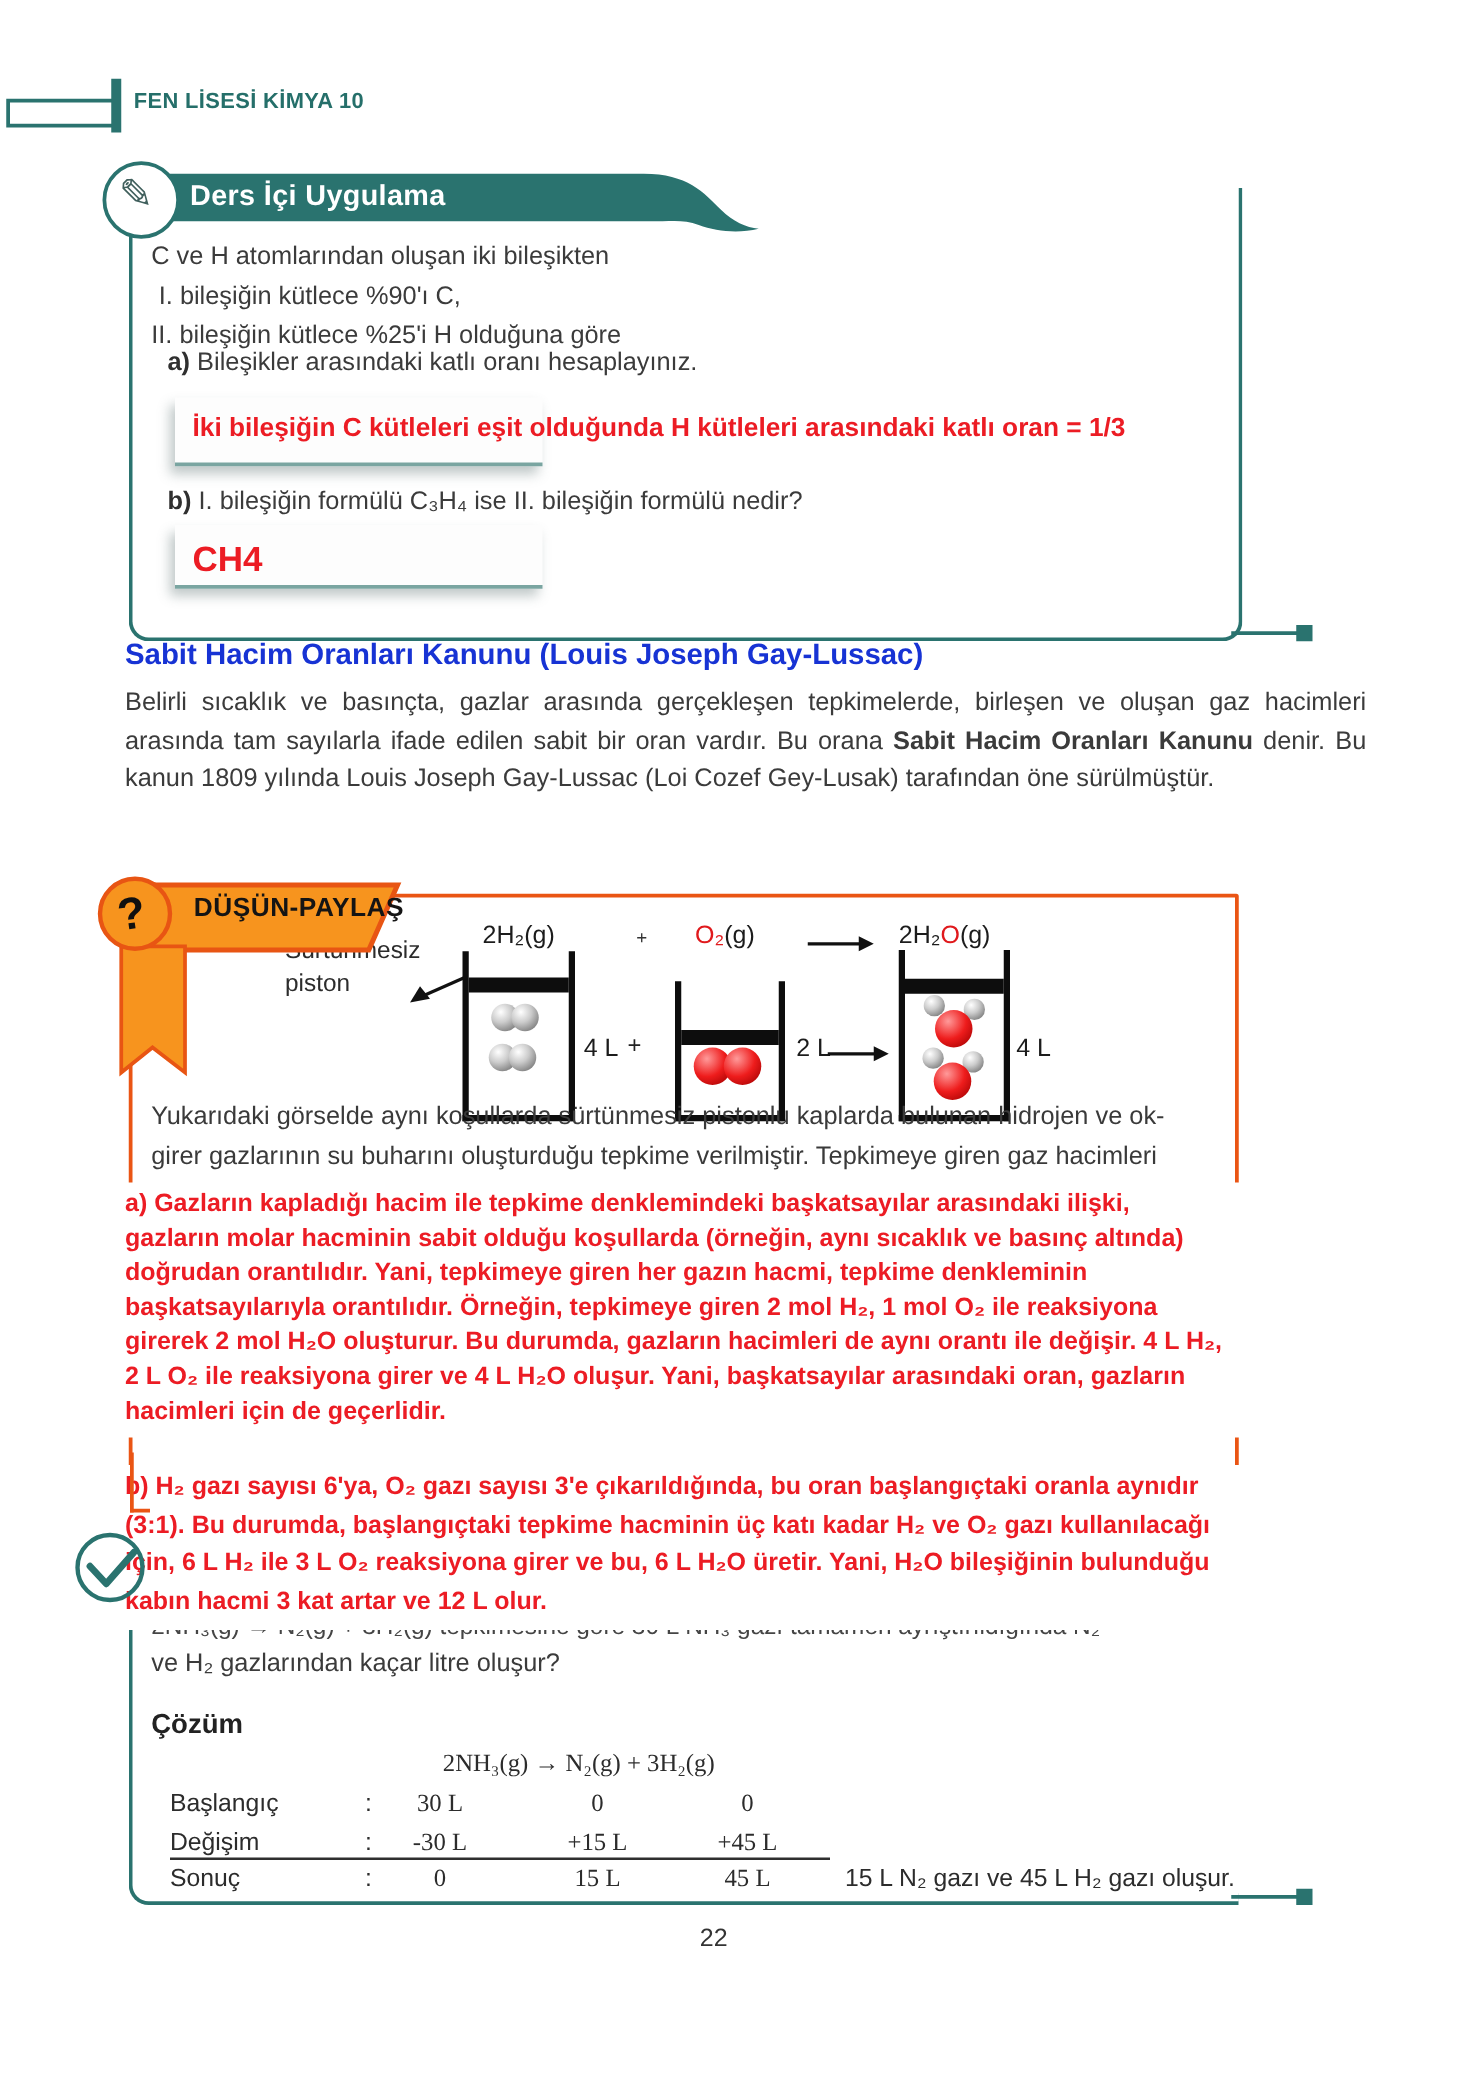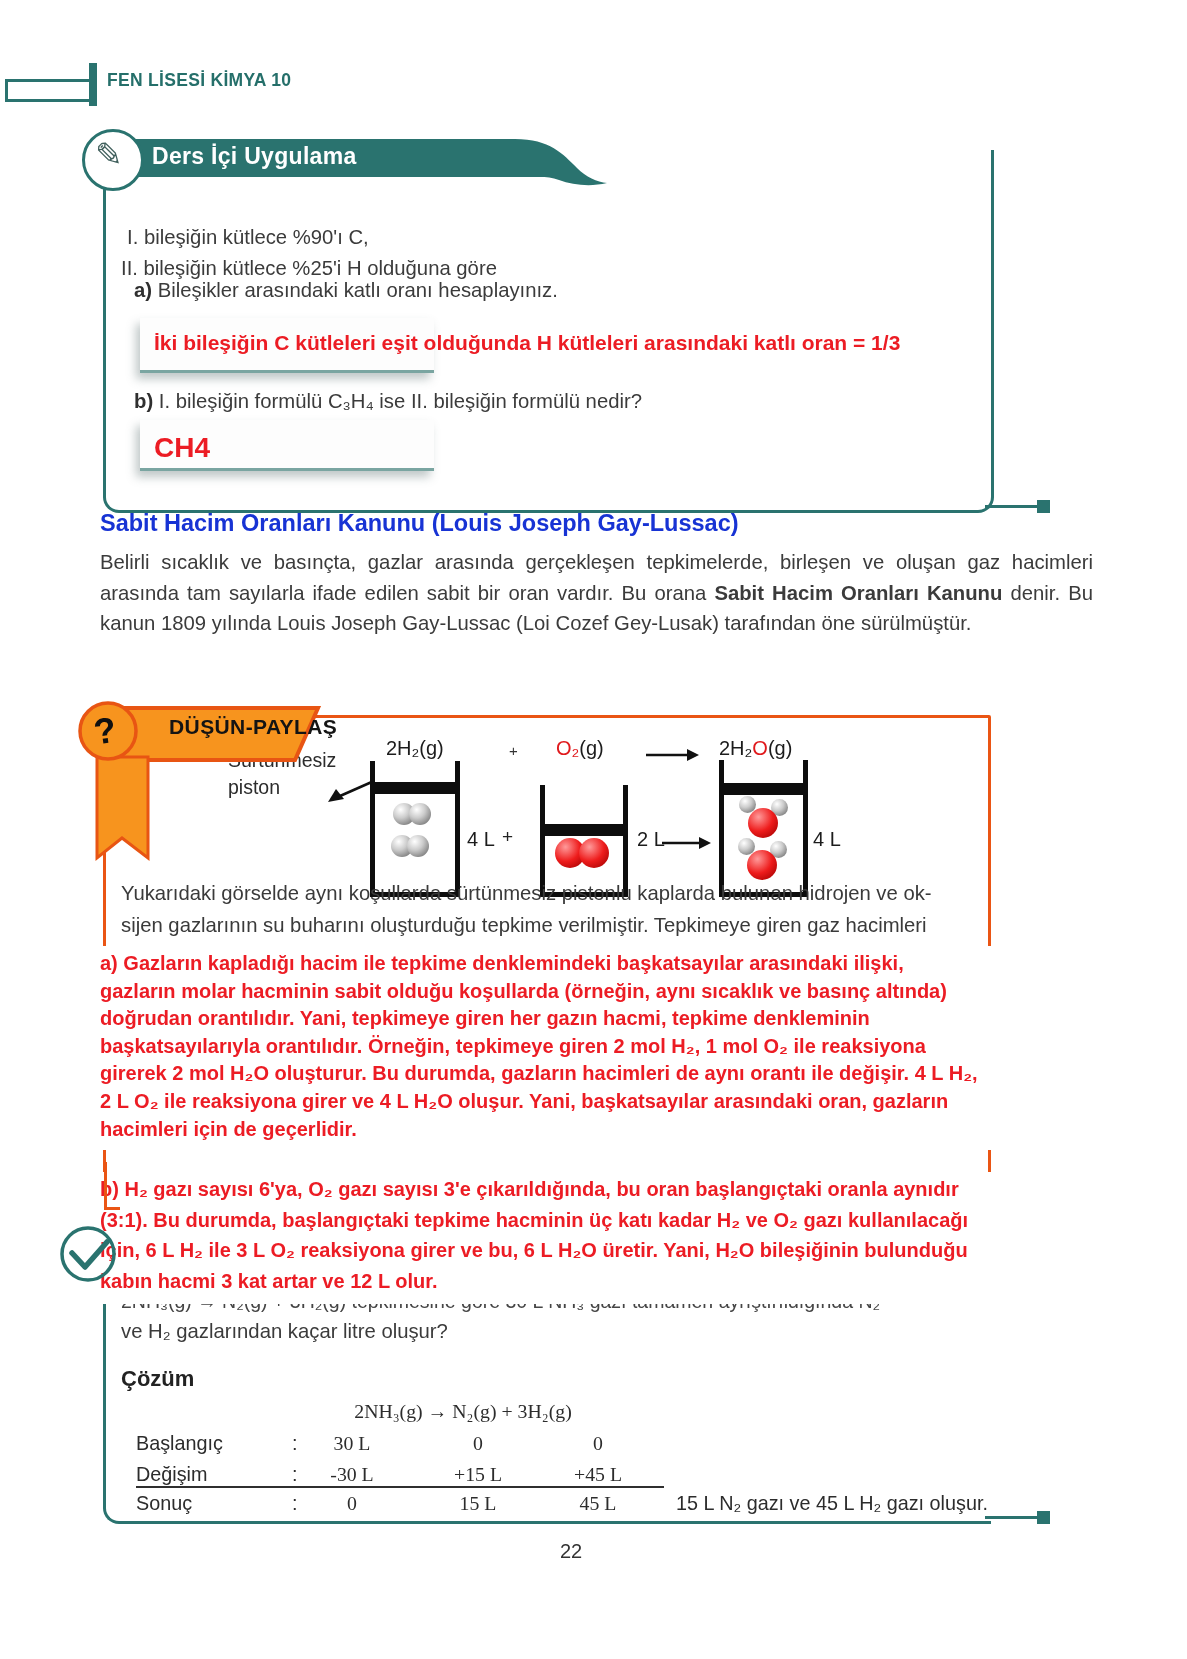--- a/index.html
+++ b/index.html
@@ -20,21 +20,21 @@
   .banner1-title{left:152px;top:143px;font-size:23px;font-weight:bold;color:#ffffff;z-index:6;letter-spacing:.3px;}
   .body-line{font-size:20.3px;color:#3b3b3b;}
   .qlabel{font-weight:bold;color:#2f2f2f;}
   .answer-panel{background:#fdfdfd;box-shadow:-4px 6px 9px rgba(90,110,110,.38);border-bottom:3px solid #7aa5a1;}
   .red-answer{color:#ec1c24;font-weight:bold;}
   
   .heading{left:100px;top:510px;font-size:23.5px;font-weight:bold;color:#1733d4;}
   .para{left:100px;top:547px;width:993px;font-size:20.3px;line-height:30.5px;text-align:justify;color:#3b3b3b;}
   
   .obox{left:103px;top:715px;width:882px;height:490px;border:3px solid #ea5514;border-radius:2px;}
-  .banner2-label{left:155px;top:715px;font-size:21px;font-weight:bold;color:#141414;z-index:6;letter-spacing:.4px;margin-left:14px;}
+  .banner2-label{left:155px;top:715px;font-size:21px;font-weight:bold;color:#141414;z-index:6;letter-spacing:.4px;}
   .qmark{left:94px;top:710px;font-size:36px;font-weight:bold;color:#101010;z-index:7;transform:rotate(-8deg);}
   
   .vessel{border:5px solid #0d0d0d;border-top:none;}
   .piston{position:absolute;left:0;right:0;height:12px;background:#0d0d0d;}
   .sp{position:absolute;border-radius:50%;}
   .sp.gray{background:radial-gradient(circle at 35% 30%, #ffffff, #cccccc 40%, #8a8a8a 75%, #606060);}
   .sp.red{background:radial-gradient(circle at 35% 30%, #ff9a9a, #ee1c1c 50%, #b00505 85%, #8f0000);}
   .dlabel{font-size:20px;color:#1c1c1c;}
   .o-red{color:#e0191c;}
   .cap{font-size:20.3px;color:#3a3a3a;}
@@ -69,20 +69,21 @@
   <div class="abs ext-line" style="left:985px;top:505px;width:55px;"></div>
   <div class="abs ext-sq" style="left:1037px;top:500px;"></div>
 
   <svg class="abs" style="left:125px;top:136px;z-index:5;" width="500" height="56">
     <path d="M 5 3 L 390 3 C 425 3 438 18 452 32 C 461 41 472 46 482 47 C 465 51 448 49 434 44 C 424 40 415 41 405 41 L 5 41 Z" fill="#2a736f"></path>
   </svg>
   <div class="abs banner1-circle"></div>
   <div class="abs pencil">✎</div>
   <div class="abs banner1-title nowrap">Ders İçi Uygulama</div>
 
+  <div class="abs body-line nowrap" style="left:121px;top:194px;">C ve H atomlarından oluşan iki bileşikten</div>
   <div class="abs body-line nowrap" style="left:127px;top:226px;">I. bileşiğin kütlece %90'ı C,</div>
   <div class="abs body-line nowrap" style="left:121px;top:257px;">II. bileşiğin kütlece %25'i H olduğuna göre</div>
 
   <div class="abs body-line nowrap" style="left:134px;top:279px;"><span class="qlabel">a)</span>&nbsp;<span>Bileşikler arasındaki katlı oranı hesaplayınız.</span></div>
 
   <div class="abs answer-panel" style="left:140px;top:318px;width:294px;height:52px;"></div>
   <div class="abs red-answer nowrap" style="left:154px;top:331px;font-size:21px;z-index:2;">İki bileşiğin C kütleleri eşit olduğunda H kütleleri arasındaki katlı oran = 1/3</div>
 
   <div class="abs body-line nowrap" style="left:134px;top:390px;"><span class="qlabel">b)</span>&nbsp;<span>I. bileşiğin formülü C₃H₄ ise II. bileşiğin formülü nedir?</span></div>
 
@@ -147,21 +148,21 @@
     </div>
     <div class="abs" style="left:13px;top:78px;width:52px;height:44px;">
       <div class="sp gray" style="left:1px;top:0;width:17px;height:17px;"></div>
       <div class="sp gray" style="left:33px;top:3px;width:17px;height:17px;"></div>
       <div class="sp red" style="left:10px;top:12px;width:30px;height:30px;"></div>
     </div>
   </div>
   <div class="abs dlabel nowrap" style="left:813px;top:828px;">4 L</div>
 
   <div class="abs cap nowrap" style="left:121px;top:882px;">Yukarıdaki görselde aynı koşullarda sürtünmesiz pistonlu kaplarda bulunan hidrojen ve ok-</div>
-  <div class="abs cap nowrap" style="left:121px;top:914px;">sijen gazlarının su buharını oluşturduğu tepkime verilmiştir. Tepkimeye giren gaz hacimleri</div>
+  <div class="abs cap nowrap" style="left:121px;top:914px;">girer gazlarının su buharını oluşturduğu tepkime verilmiştir. Tepkimeye giren gaz hacimleri</div>
 
   <div class="abs redblock ablock" style="left:100px;top:946px;width:1016px;height:200px;padding-top:4px;">
     <div class="redline">a) Gazların kapladığı hacim ile tepkime denklemindeki başkatsayılar arasındaki ilişki,</div>
     <div class="redline">gazların molar hacminin sabit olduğu koşullarda (örneğin, aynı sıcaklık ve basınç altında)</div>
     <div class="redline">doğrudan orantılıdır. Yani, tepkimeye giren her gazın hacmi, tepkime denkleminin</div>
     <div class="redline">başkatsayılarıyla orantılıdır. Örneğin, tepkimeye giren 2 mol H₂, 1 mol O₂ ile reaksiyona</div>
     <div class="redline">girerek 2 mol H₂O oluşturur. Bu durumda, gazların hacimleri de aynı orantı ile değişir. 4 L H₂,</div>
     <div class="redline">2 L O₂ ile reaksiyona girer ve 4 L H₂O oluşur. Yani, başkatsayılar arasındaki oran, gazların</div>
     <div class="redline">hacimleri için de geçerlidir.</div>
   </div>

